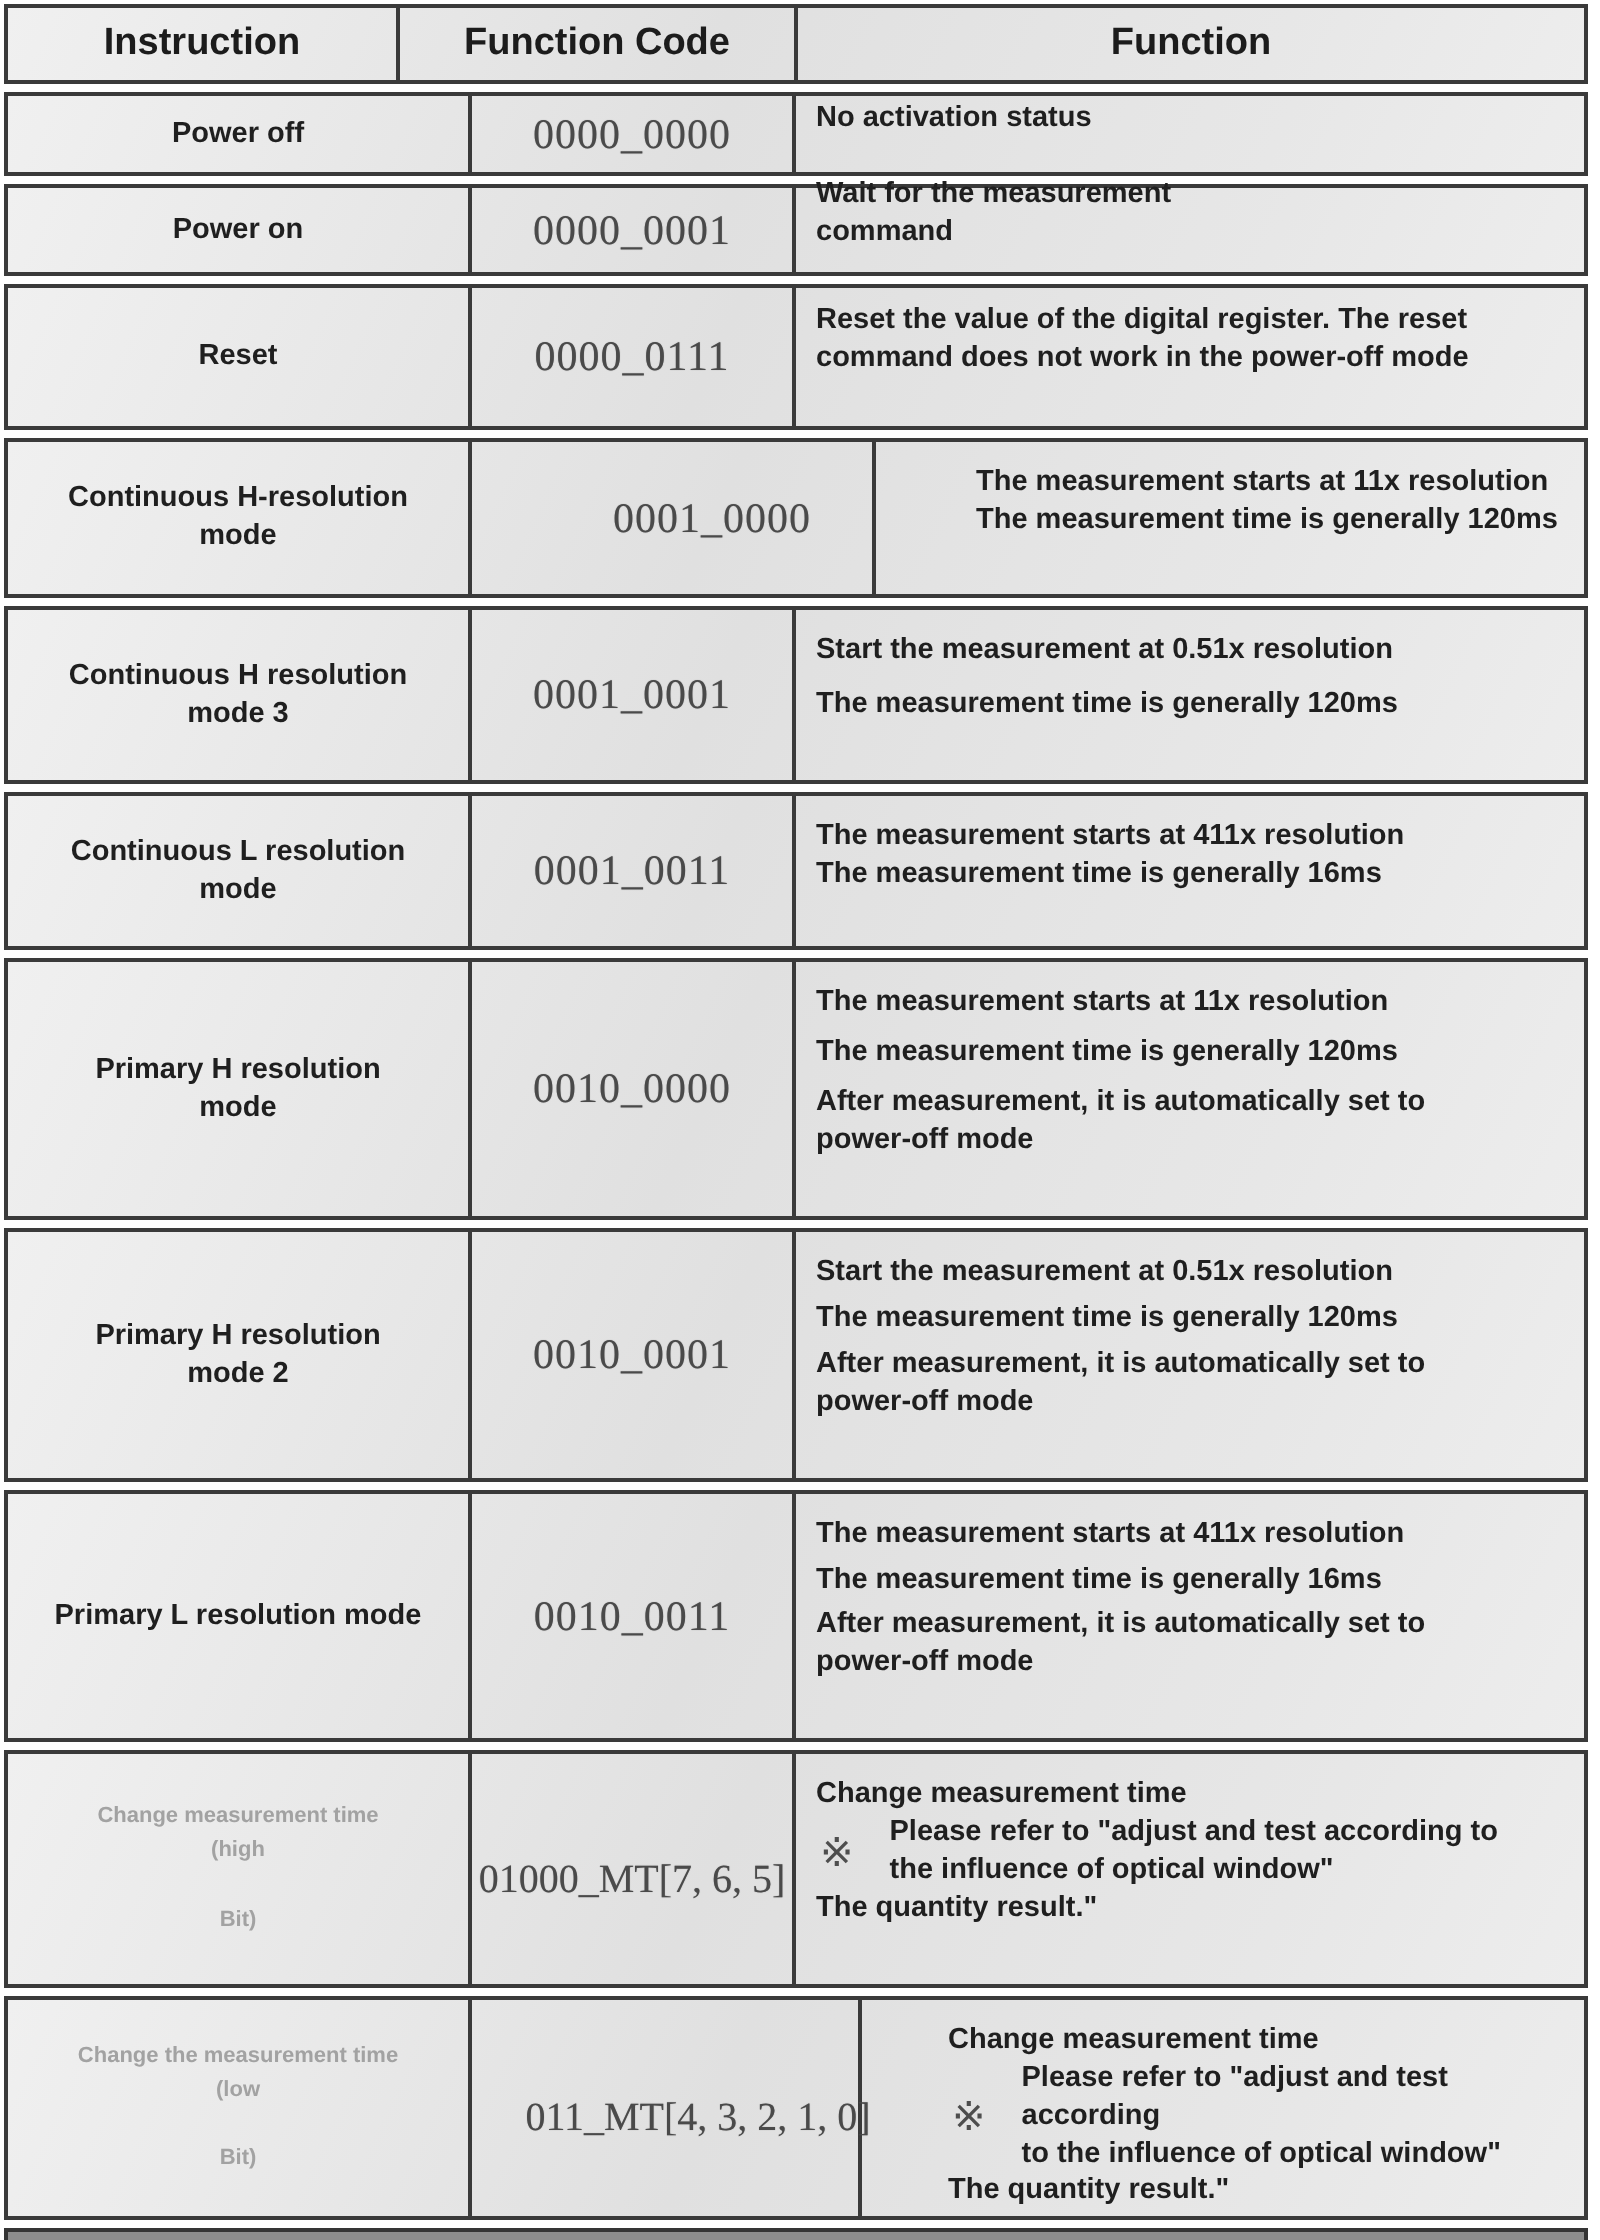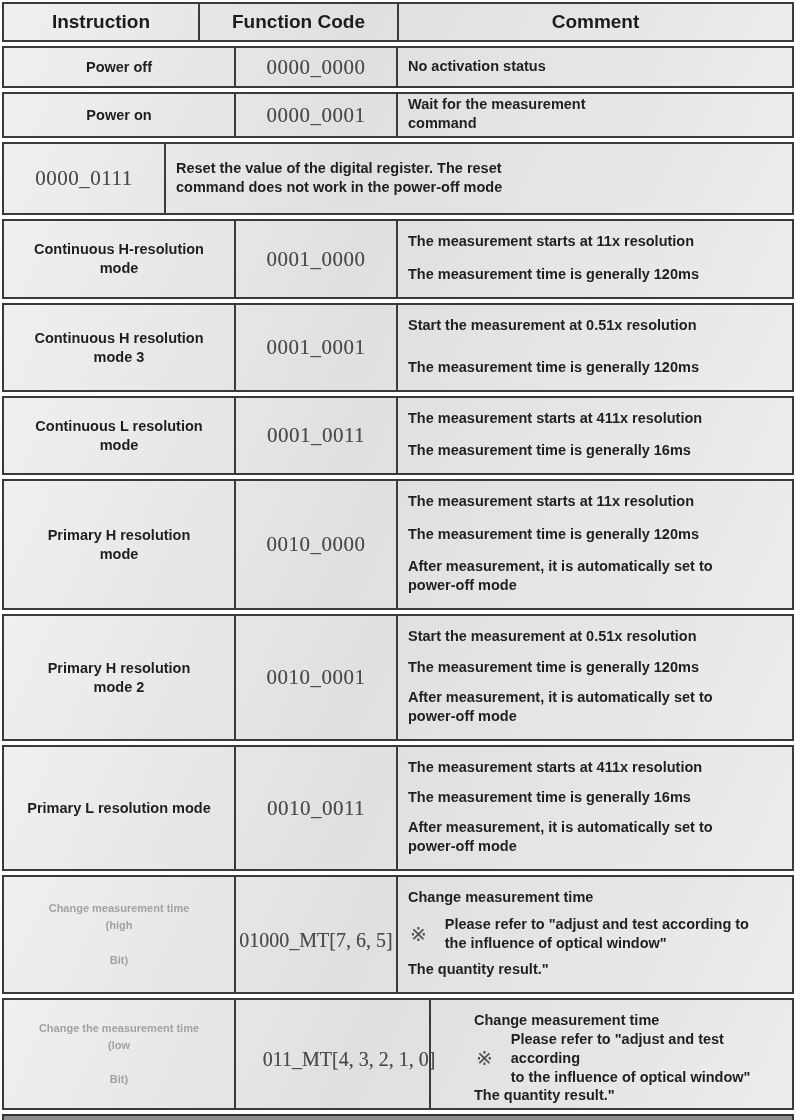--- a/index.html
+++ b/index.html
@@ -49,21 +49,21 @@
   .codecell span {
     font-family: "Liberation Serif", serif;
     font-size: 21px; color: #4a4a4a;
     letter-spacing: 0.5px; white-space: nowrap;
     text-shadow: 0 0 0.5px rgba(60,60,60,0.45);
   }
   .codecell span.long { font-size: 20px; letter-spacing: 0; margin-top: 11px; }
   .comment {
     flex: 1;
     display: flex; flex-direction: column; justify-content: space-between;
-    padding: 11px 8px 13px 10px;
+    padding: 11px 8px 28px 10px;
     font-weight: 700; font-size: 14.5px; color: #1f1f1f;
     line-height: 1.3;
   }
   .comment.single { justify-content: center; }
   .para { white-space: pre-line; }
   .para-ref { display: flex; align-items: center; }
   .ref-mark {
     font-family: "DejaVu Sans", sans-serif;
     font-weight: 400; font-size: 20px; color: #4e4e4e;
     margin: 0 18px 0 2px;
@@ -77,21 +77,21 @@
     background: #8d8d8d;
   }
 </style>
 </head>
 <body>
 
 <div class="table">
   <div class="row header">
     <div class="cell hcell w1">Instruction</div>
     <div class="cell hcell w2">Function Code</div>
-    <div class="cell hcell w3">Comment</div>
+    <div class="cell hcell w3">Function</div>
   </div>
   <div id="rows-container">
       <div class="row" style="height: 42px;">
         <div class="cell instr"><span>Power off</span></div>
         <div class="cell codecell">
           <span>0000_0000</span>
         </div>
         <div class="cell comment single">
           <div class="para">No activation status</div>
         </div>
@@ -100,29 +100,30 @@
         <div class="cell instr"><span>Power on</span></div>
         <div class="cell codecell">
           <span>0000_0001</span>
         </div>
         <div class="cell comment single">
           <div class="para">Wait for the measurement
 command</div>
         </div>
       </div>
       <div class="row" style="height: 73px;">
+        <div class="cell instr"><span>Reset</span></div>
         <div class="cell codecell">
           <span>0000_0111</span>
         </div>
         <div class="cell comment single">
           <div class="para">Reset the value of the digital register. The reset
 command does not work in the power-off mode</div>
         </div>
       </div>
-      <div class="row" style="height: 80px;">
+      <div class="row" style="height: 80px; gap: 40px;">
         <div class="cell instr"><span>Continuous H-resolution
 mode</span></div>
         <div class="cell codecell">
           <span>0001_0000</span>
         </div>
         <div class="cell comment">
           <div class="para">The measurement starts at 11x resolution</div>
           <div class="para">The measurement time is generally 120ms</div>
         </div>
       </div>

